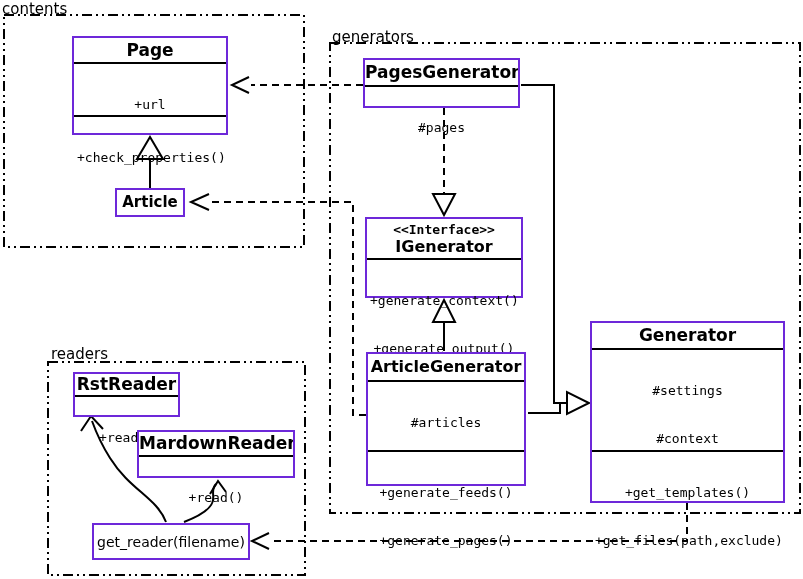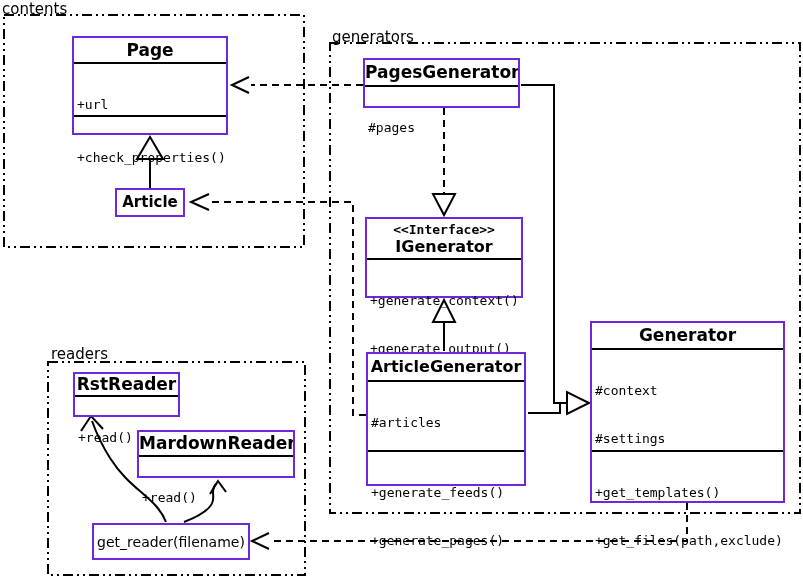--- a/index.html
+++ b/index.html
@@ -3,21 +3,21 @@
 <meta charset="utf-8">
 <style>
   html,body{margin:0;padding:0;background:#fff;}
   .diagram{position:relative;width:803px;height:579px;background:#fff;overflow:hidden;
            font-family:"DejaVu Sans",sans-serif;color:#000;}
   svg.layer{position:absolute;left:0;top:0;z-index:0;}
   .pkg-label{position:absolute;z-index:2;font-size:15px;line-height:17px;background:transparent;}
   .uml-class{position:absolute;z-index:1;background:#fff;border:2px solid #6d28d9;box-sizing:border-box;}
   .title{font-weight:bold;font-size:17px;text-align:center;overflow:hidden;white-space:nowrap;}
   .sec{border-top:2px solid #000;font-family:"DejaVu Sans Mono",monospace;font-size:13px;
-       line-height:16px;padding:1px 3px;white-space:pre;overflow:hidden;}
+       line-height:16px;padding:1px 3px;white-space:pre;overflow:hidden;text-align:center;}
   .row{height:16px;}
   .stereo{font-family:"DejaVu Sans Mono",monospace;font-weight:bold;font-size:13px;line-height:15px;text-align:center;}
   .simple{display:flex;align-items:center;justify-content:center;font-size:14px;}
 </style>
 </head>
 <body>
 
 <div class="diagram">
 
   <svg class="layer" width="803" height="579" viewBox="0 0 803 579">
@@ -103,22 +103,22 @@
     </div>
     <div class="sec">
       <div class="row">+generate_feeds()</div>
       <div class="row">+generate_pages()</div>
     </div>
   </div>
 
   <div class="uml-class" style="left:590px;top:321px;width:195px;height:182px">
     <div class="title" style="line-height:25px;height:25px">Generator</div>
     <div class="sec" style="height:98px">
+      <div class="row">#settings</div>
       <div class="row">#context</div>
-      <div class="row">#settings</div>
       
       
       
       
     </div>
     <div class="sec">
       <div class="row">+get_templates()</div>
       <div class="row">+get_files(path,exclude)</div>
       
     </div>

